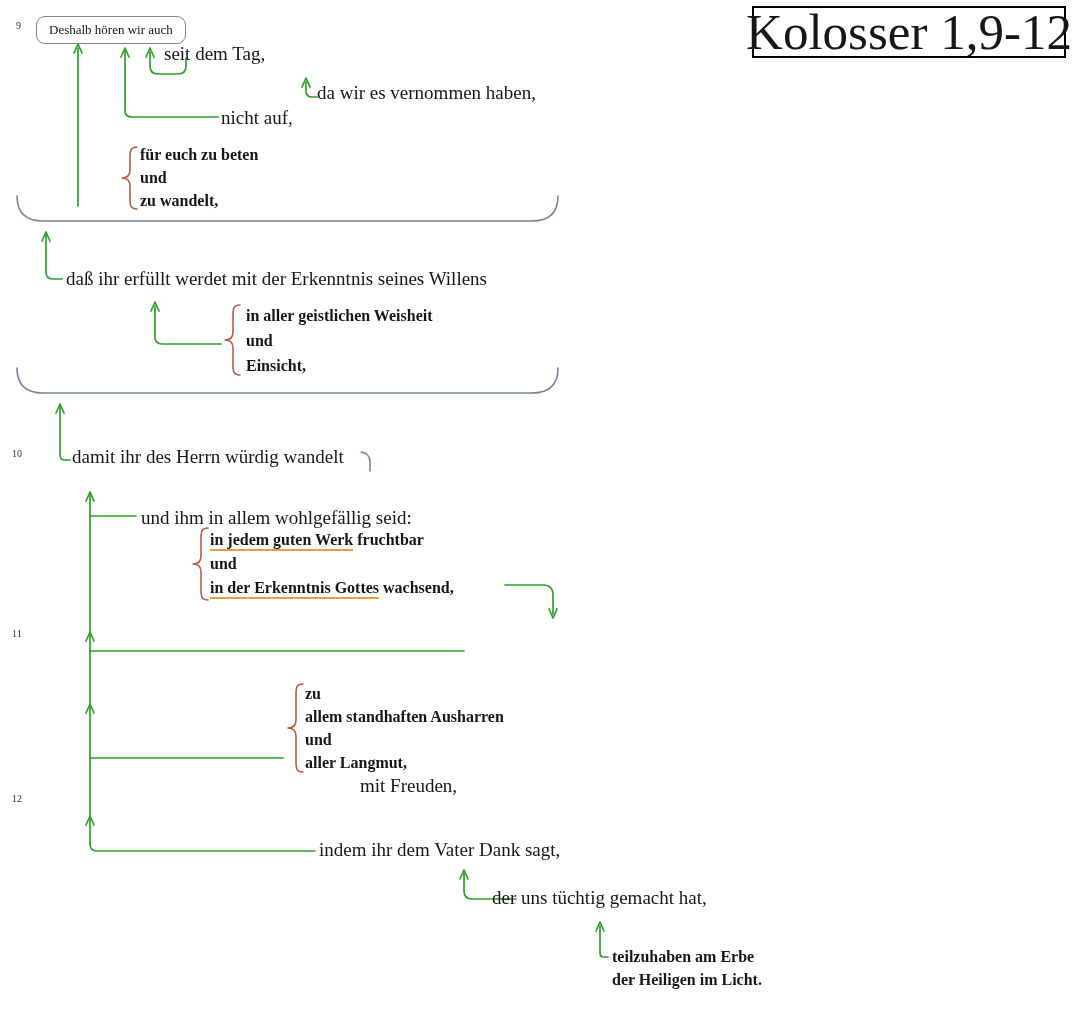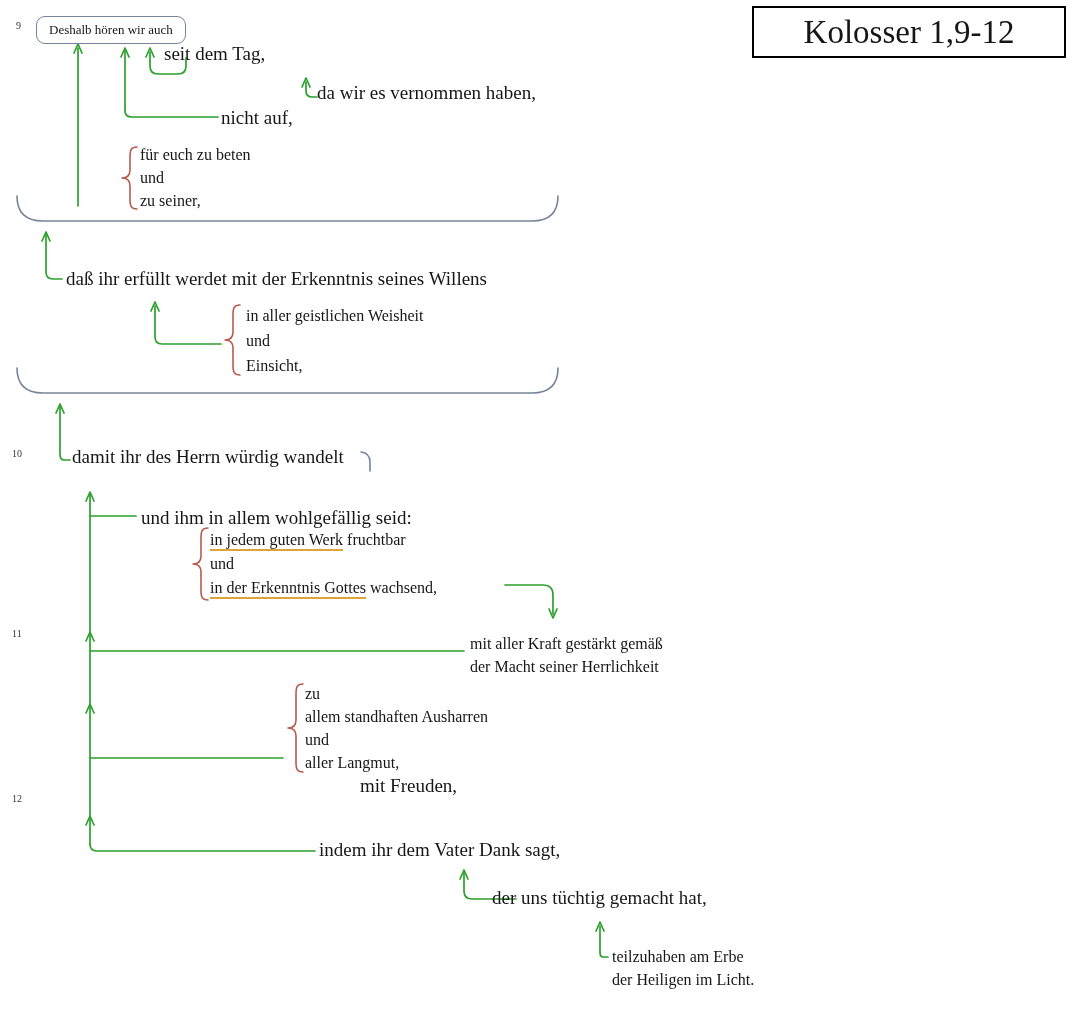--- a/index.html
+++ b/index.html
@@ -14,21 +14,21 @@
   svg.overlay{position:absolute;left:0;top:0;}
   .phrase{
     position:absolute;
     font-size:19px;line-height:19px;
     white-space:nowrap;
   }
   .pgroup{
     position:absolute;
     font-size:16px;white-space:nowrap;
   }
-  .pgroup .ln{display:block;}
+  .pgroup .ln{display:block;font-weight:bold;}
   .vnum{
     position:absolute;
     font-size:10px;color:#333;
   }
   .boxed{
     position:absolute;
     border:1.5px solid #76849b;
     border-radius:9px;
     padding:3px 12px 4px 12px;
     font-size:13px;line-height:19px;
@@ -37,21 +37,21 @@
   }
   .title-box{
     position:absolute;
     left:752px;top:6px;
     width:314px;height:52px;
     border:2.5px solid #000;
     display:flex;align-items:center;justify-content:center;
     box-sizing:border-box;
   }
   .title-box .title-text{
-    font-size:33px;line-height:41px;
+    font-size:51px;line-height:41px;
     white-space:nowrap;
   }
   .ul{
     border-bottom:2px solid #dfa33c;
     padding-bottom:1px;
   }
 </style>
 </head>
 <body>
 
@@ -118,44 +118,40 @@
     <span>Deshalb hören wir auch</span>
   </div>
 
   <div class="phrase" style="left:164px;top:44px">seit dem Tag,</div>
   <div class="phrase" style="left:317px;top:83px">da wir es vernommen haben,</div>
   <div class="phrase" style="left:221px;top:108px">nicht auf,</div>
 
   <div class="pgroup" style="left:140px;top:143px;line-height:23px">
     <span class="ln">für euch zu beten</span>
     <span class="ln">und</span>
-    <span class="ln">zu seiner,</span>
+    <span class="ln">zu wandelt,</span>
   </div>
 
   <div class="phrase" style="left:66px;top:269px">daß ihr erfüllt werdet mit der Erkenntnis seines Willens</div>
 
   <div class="pgroup" style="left:246px;top:303px;line-height:25px">
     <span class="ln">in aller geistlichen Weisheit</span>
     <span class="ln">und</span>
     <span class="ln">Einsicht,</span>
   </div>
 
   <div class="phrase" style="left:141px;top:508px">und ihm in allem wohlgefällig seid:</div>
   <div class="phrase" style="left:72px;top:447px">damit ihr des Herrn würdig wandelt</div>
 
   <div class="pgroup" style="left:210px;top:528px;line-height:24px">
     <span class="ln"><span class="ul">in jedem guten Werk</span><span> fruchtbar</span></span>
     <span class="ln">und</span>
     <span class="ln"><span class="ul">in der Erkenntnis Gottes</span><span> wachsend,</span></span>
   </div>
 
-  <div class="pgroup" style="left:470px;top:632px;line-height:23px">
-    <span class="ln">mit aller Kraft gestärkt gemäß</span>
-    <span class="ln">der Macht seiner Herrlichkeit</span>
-  </div>
 
   <div class="pgroup" style="left:305px;top:682px;line-height:23px">
     <span class="ln">zu</span>
     <span class="ln">allem standhaften Ausharren</span>
     <span class="ln">und</span>
     <span class="ln">aller Langmut,</span>
   </div>
 
   <div class="phrase" style="left:360px;top:776px">mit Freuden,</div>
   <div class="phrase" style="left:319px;top:840px">indem ihr dem Vater Dank sagt,</div>

